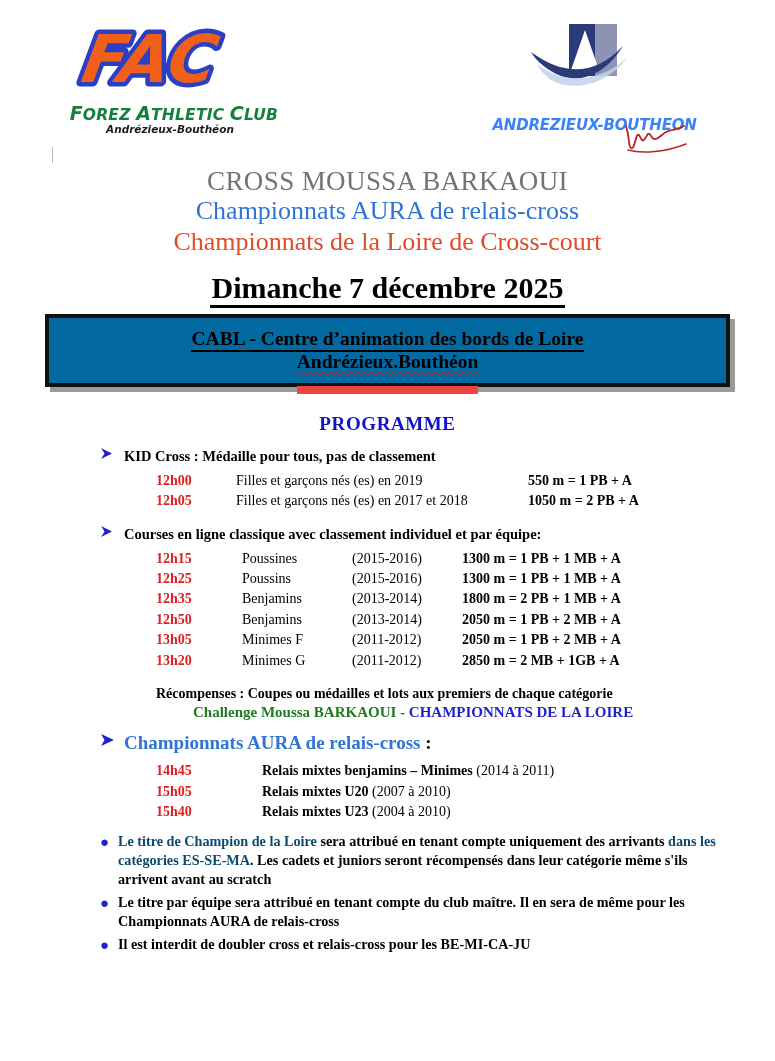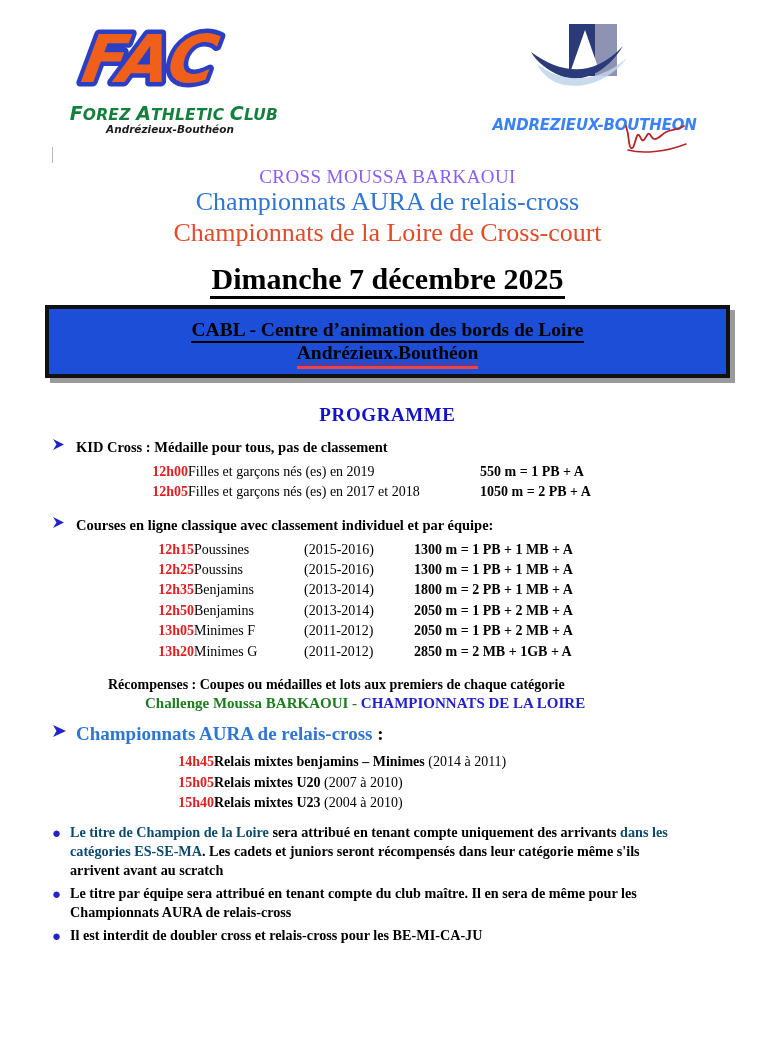--- a/index.html
+++ b/index.html
@@ -94,23 +94,23 @@
     left: 52px;
     top: 147px;
     width: 1px;
     height: 16px;
     background: #b9b9b9;
   }
 
   
   .title-main {
     text-align: center;
-    font-size: 19px;
+    font-size: 27px;
     letter-spacing: 0.4px;
-    color: #8b5cf6;
+    color: #737373;
     margin-top: 16px;
     line-height: 1.12;
     white-space: nowrap;
   }
   .title-blue {
     text-align: center;
     font-size: 26px;
     color: #2E75D4;
     line-height: 1.18;
     white-space: nowrap;
@@ -135,53 +135,53 @@
     padding: 0 2px 1px 2px;
   }
 
   
   .venue-wrap {
     margin: 10px 45px 0 45px;
     position: relative;
   }
   .venue-box {
     border: 4px solid #111111;
-    background: #1d4ed8;
+    background: #0369a1;
     padding: 9px 6px 10px 6px;
     box-shadow: 5px 5px 0 0 #9a9a9a;
     text-align: center;
   }
   .venue-l1, .venue-l2 {
     font-size: 19.5px;
     font-weight: bold;
     line-height: 1.18;
     white-space: nowrap;
   }
   .venue-l1 span { border-bottom: 2px solid #000; padding-bottom: 1px; }
   .venue-l2 span {
-    border-bottom: 3px solid #ef4444;
-    padding-bottom: 3px;
+    border-bottom: 8px solid #ef4444;
+    padding-bottom: 14px;
     text-decoration: underline;
     text-decoration-color: #c81a1a;
     text-decoration-style: wavy;
     text-decoration-thickness: 1px;
     text-underline-offset: 3px;
   }
 
   
   .programme-title {
     text-align: center;
     font-size: 19px;
     font-weight: bold;
     color: #1212CC;
     letter-spacing: 0.6px;
     margin-top: 26px;
   }
 
-  .content { padding: 0 0 0 0; }
+  .content { padding: 0 0 0 0; margin-left: 48px; }
 
   .arrow-row {
     display: flex;
     align-items: baseline;
     margin-top: 13px;
     padding-left: 52px;
   }
   .arrow {
     flex: 0 0 auto;
     width: 18px;
@@ -200,21 +200,21 @@
     margin-top: 7px;
     border-collapse: collapse;
   }
   .events td {
     padding: 0 0 2px 0;
     font-size: 14px;
     line-height: 1.32;
     white-space: nowrap;
     vertical-align: baseline;
   }
-  .c-time { color: #E02020; font-weight: bold; width: 86px; padding-left: 108px !important; text-align: right; }
+  .c-time { color: #E02020; font-weight: bold; width: 86px; padding-left: 108px !important; }
   .c-cat  { width: 110px; }
   .c-years{ width: 110px; }
   .c-dist { font-weight: bold; }
 
   .tbl-kid { }
   .tbl-kid .c-time { padding-left: 108px !important; width: 80px; }
   .tbl-kid .c-desc { width: 292px; }
   .tbl-kid .c-dist { font-weight: bold; }
 
   .recompenses {

